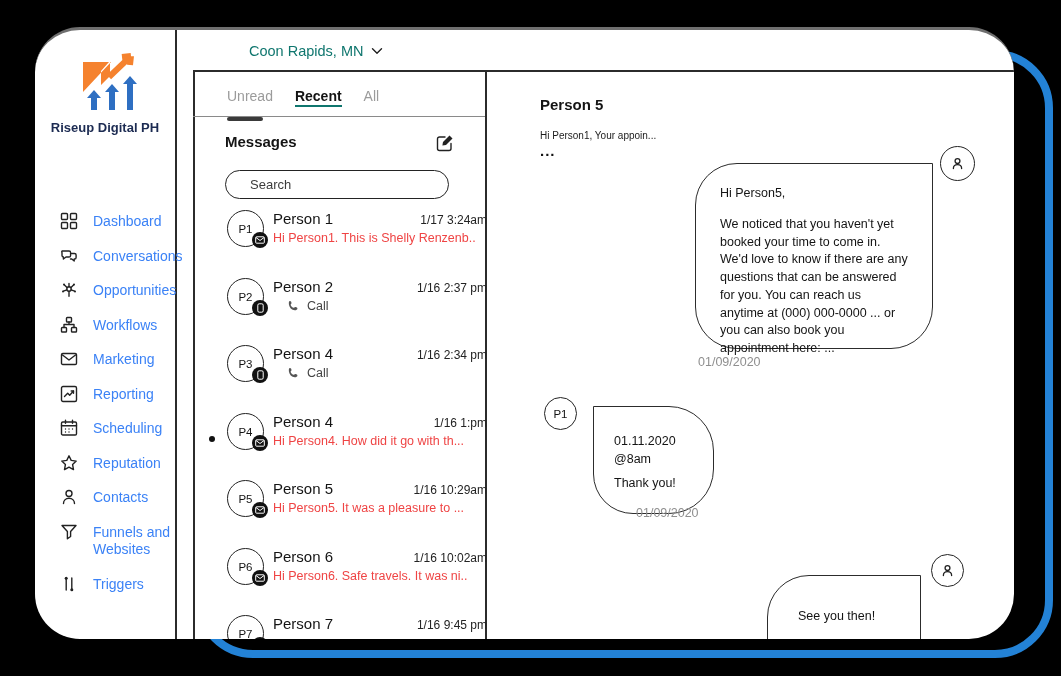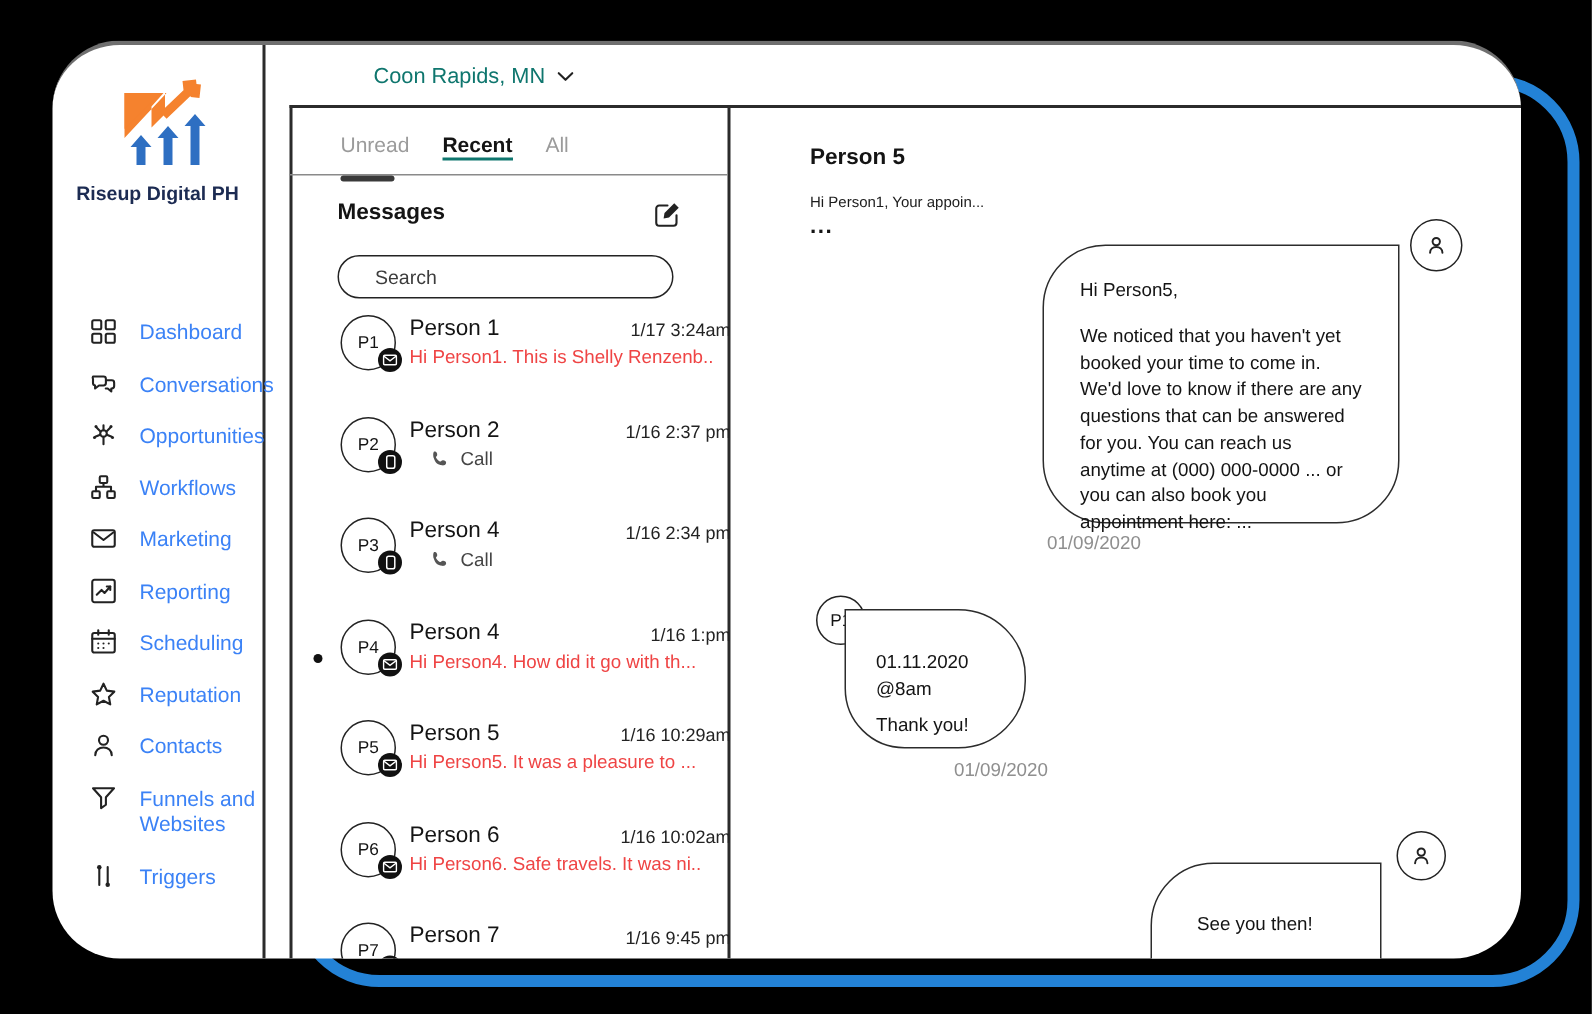--- a/index.html
+++ b/index.html
@@ -65,21 +65,21 @@
   .chat-avatar { position:absolute; width:35px; height:35px; border:1.6px solid #232323; border-radius:50%;
     background:#fff; display:flex; align-items:center; justify-content:center; font-size:11.5px; }
   .chat-avatar.a1 { left:905px; top:116px; }
   .chat-avatar.p1 { left:509px; top:367px; width:33px; height:33px; }
   .chat-avatar.a2 { left:896px; top:524px; width:33px; height:33px; }
 
   .bubble { position:absolute; border:1.6px solid #2c2c2c; background:#fff; font-size:12.5px; line-height:1.42; color:#141414; }
   .bubble.b1 { left:660px; top:133px; width:238px; height:186px; border-radius:42px; border-top-right-radius:0;
     padding:21px 24px; }
   .bubble.b1 .greet { margin-bottom:13px; }
-  .bubble.b2 { left:528px; top:376px; width:121px; height:93px; border-radius:0 45px 45px 40px; padding:26px 0 0 20px; }
+  .bubble.b2 { left:558px; top:376px; width:121px; height:108px; border-radius:0 45px 45px 40px; padding:26px 0 0 20px; }
   .bubble.b2 div { margin-bottom:6px; }
   .bubble.b3 { left:732px; top:545px; width:154px; height:110px; border-radius:42px 0 0 0; padding:32px 0 0 30px; }
   .msg-date { position:absolute; font-size:12.5px; color:#8f8f8f; }
   .date1 { left:663px; top:325px; }
   .date2 { left:601px; top:476px; }
 
   .loc-select { position:absolute; left:214px; top:13px; display:flex; align-items:center; gap:8px;
     font-size:14.5px; color:#0f766e; cursor:pointer; }
 
   svg.ic { stroke:#222; fill:none; stroke-width:1.4; stroke-linecap:round; stroke-linejoin:round; }

